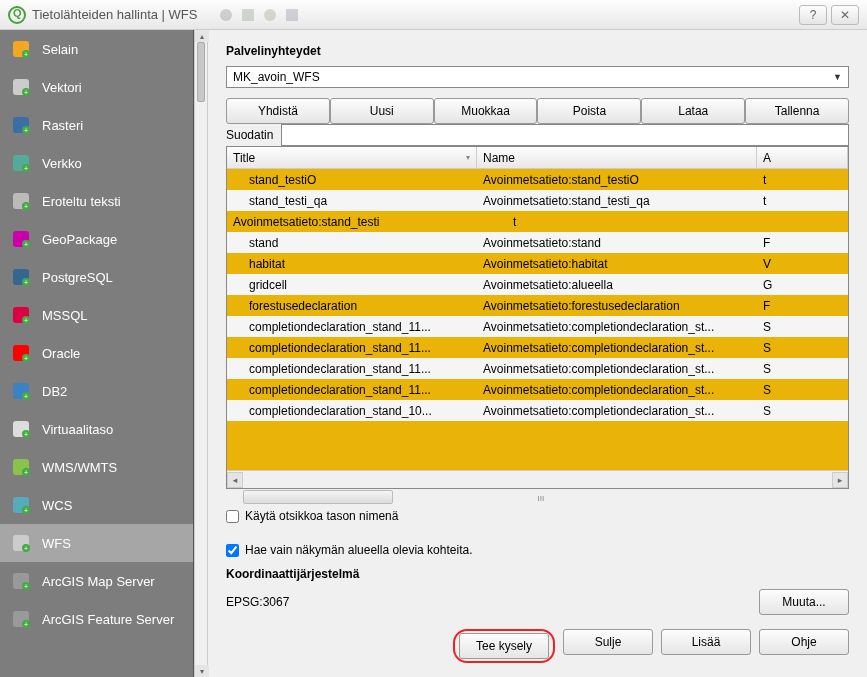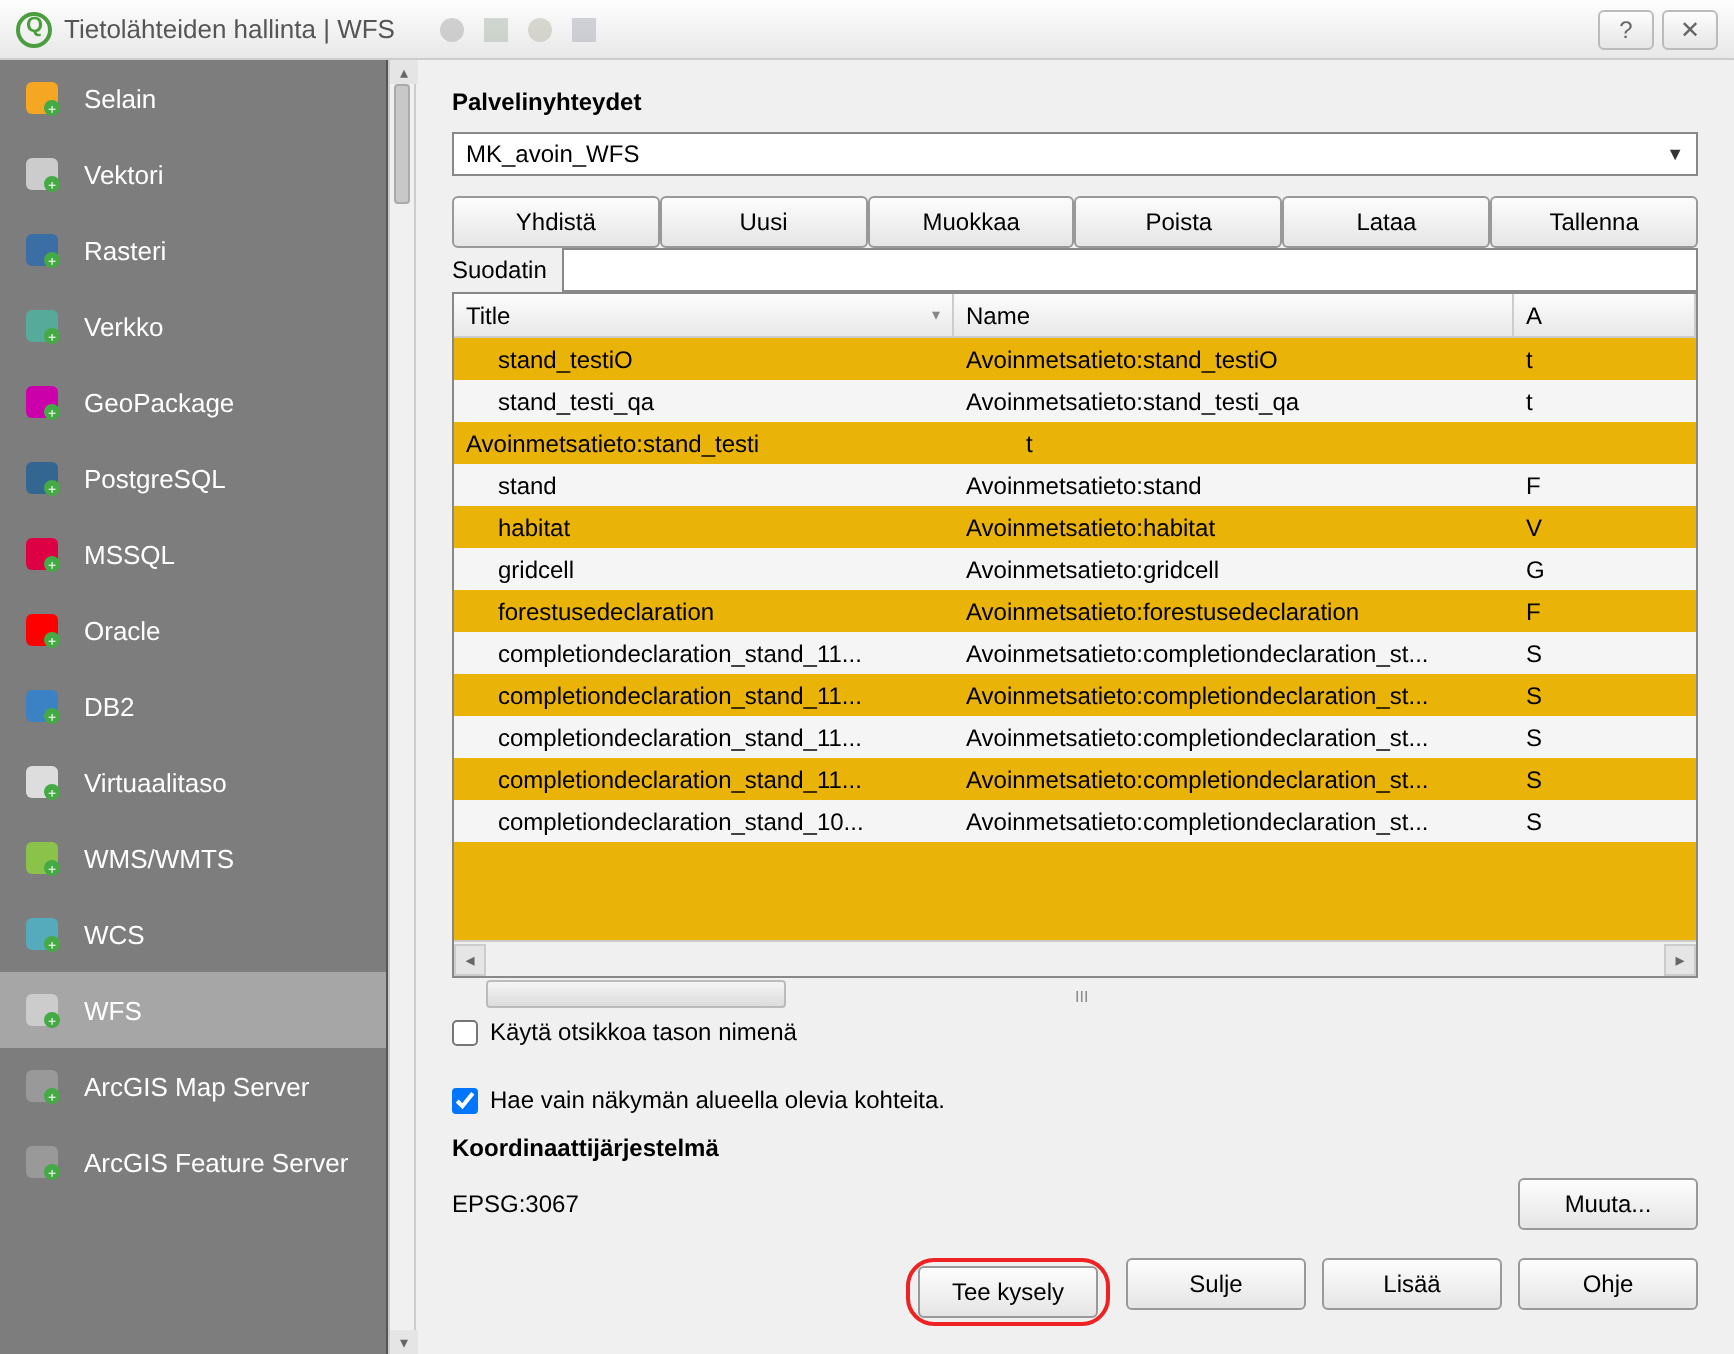--- a/index.html
+++ b/index.html
@@ -138,20 +138,30 @@
             <rect x="2" y="2" width="16" height="16" rx="3" fill="#5a9"></rect>
             <circle cx="15" cy="15" r="4" fill="#4a4"></circle>
             <text x="15" y="18" font-size="7" fill="#fff" text-anchor="middle">+</text>
           </svg>
         </span>
         <span>Verkko</span>
       </div>
       <div class="sidebar-item">
         <span class="sb-icon">
           <svg width="20" height="20">
+            <rect x="2" y="2" width="16" height="16" rx="3" fill="#bbb"></rect>
+            <circle cx="15" cy="15" r="4" fill="#4a4"></circle>
+            <text x="15" y="18" font-size="7" fill="#fff" text-anchor="middle">+</text>
+          </svg>
+        </span>
+        <span>Eroteltu teksti</span>
+      </div>
+      <div class="sidebar-item">
+        <span class="sb-icon">
+          <svg width="20" height="20">
             <rect x="2" y="2" width="16" height="16" rx="3" fill="#c0a"></rect>
             <circle cx="15" cy="15" r="4" fill="#4a4"></circle>
             <text x="15" y="18" font-size="7" fill="#fff" text-anchor="middle">+</text>
           </svg>
         </span>
         <span>GeoPackage</span>
       </div>
       <div class="sidebar-item">
         <span class="sb-icon">
           <svg width="20" height="20">
@@ -308,21 +318,21 @@
             <div class="td td2">Avoinmetsatieto:stand</div>
             <div class="td td3">F</div>
           </div>
           <div class="tr">
             <div class="td td1">habitat</div>
             <div class="td td2">Avoinmetsatieto:habitat</div>
             <div class="td td3">V</div>
           </div>
           <div class="tr">
             <div class="td td1">gridcell</div>
-            <div class="td td2">Avoinmetsatieto:gridcell</div>
+            <div class="td td2">Avoinmetsatieto:alueella</div>
             <div class="td td3">G</div>
           </div>
           <div class="tr">
             <div class="td td1">forestusedeclaration</div>
             <div class="td td2">Avoinmetsatieto:forestusedeclaration</div>
             <div class="td td3">F</div>
           </div>
           <div class="tr">
             <div class="td td1">completiondeclaration_stand_11...</div>
             <div class="td td2">Avoinmetsatieto:completiondeclaration_st...</div>

